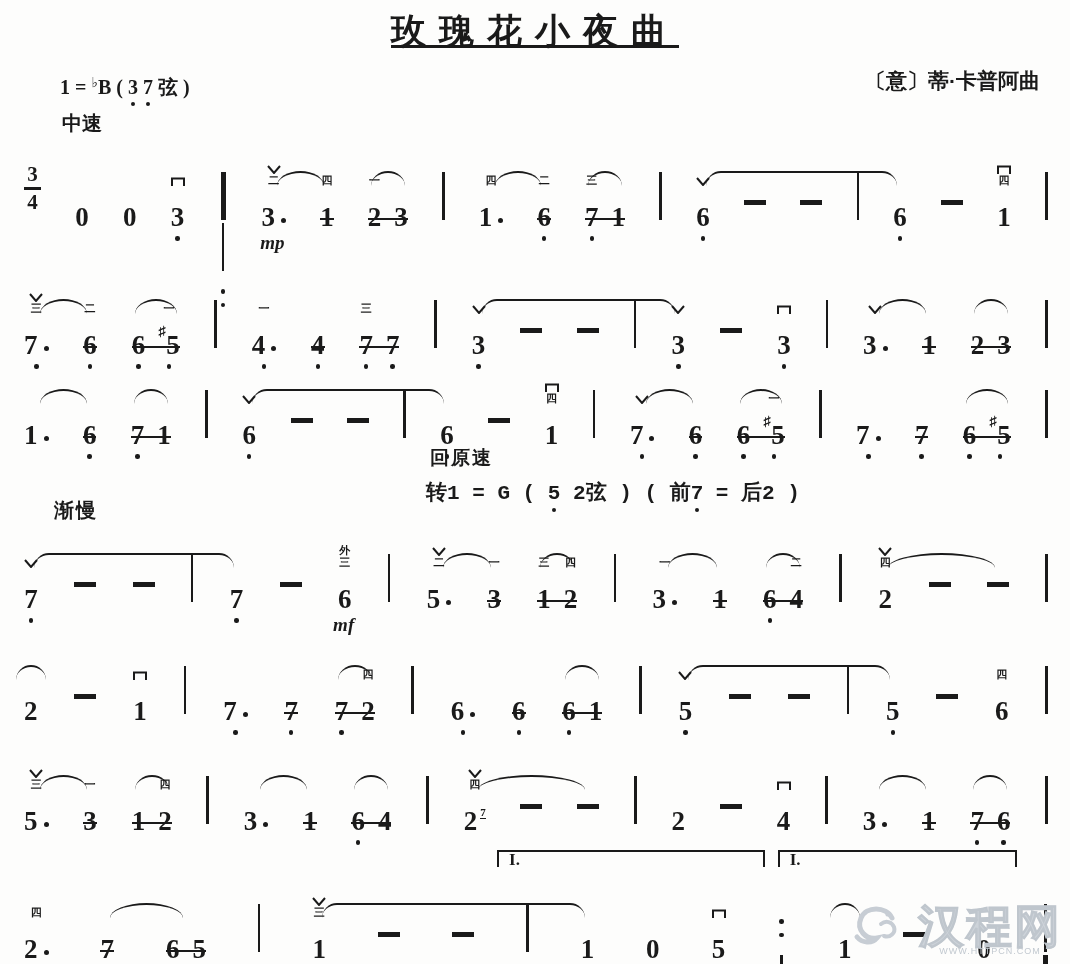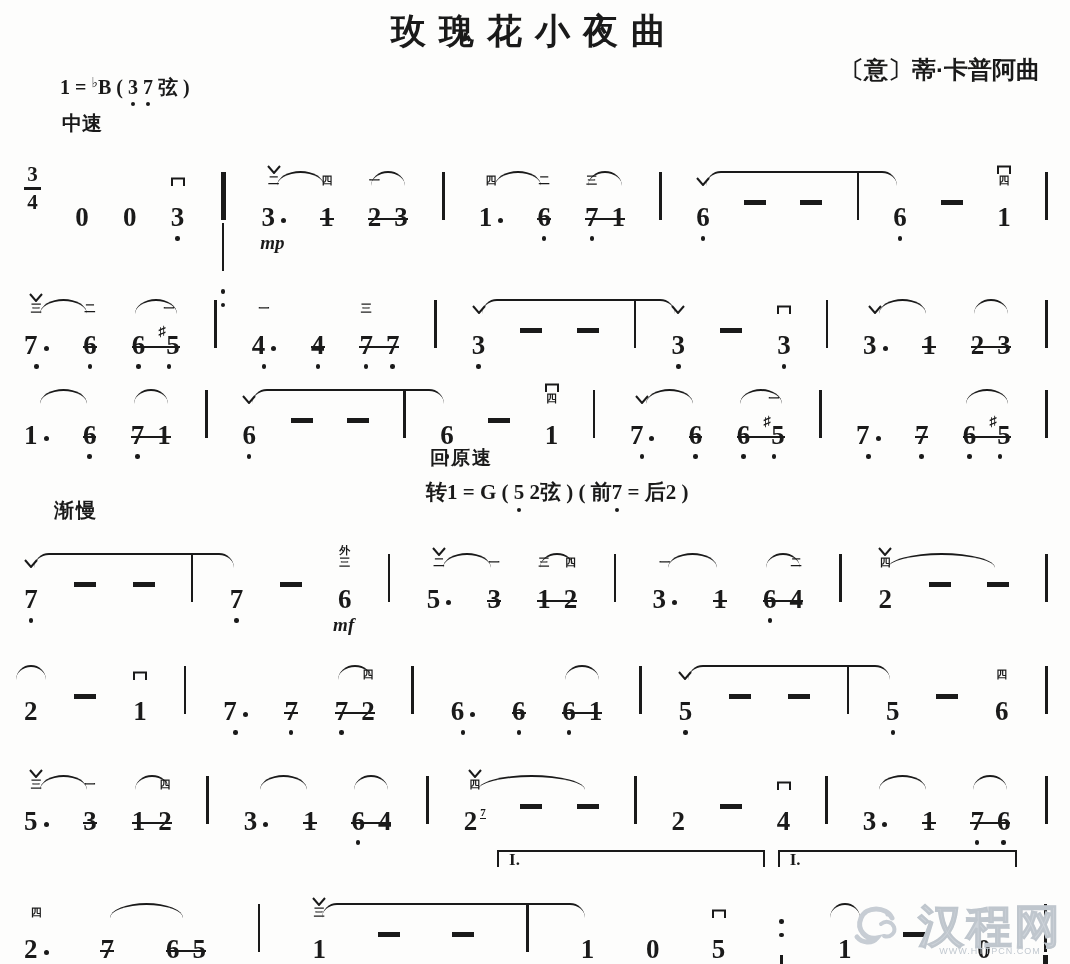--- a/index.html
+++ b/index.html
@@ -1,28 +1,28 @@
 <!DOCTYPE html>
 <html><head>
 <meta charset="utf-8">
 <style>
   html,body{margin:0;padding:0;background:#ffffff;}
   .sheet{position:relative;width:1070px;height:964px;background:#fdfdfc;overflow:hidden;
          font-family:"Liberation Sans","DejaVu Sans",sans-serif;color:#1a1a1a;}
   .title{position:absolute;top:8px;left:50%;transform:translateX(-50%);
-         font-size:35px;font-weight:bold;letter-spacing:13px;white-space:nowrap;}
-  .composers{position:absolute;top:56px;right:30px;text-align:right;
-             font-size:24px;font-weight:bold;line-height:28px;}
+         font-size:35px;font-weight:bold;letter-spacing:13px;white-space:nowrap;text-decoration:underline;}
+  .composers{position:absolute;top:67px;right:30px;text-align:right;
+             font-size:21px;font-weight:bold;line-height:28px;}
   .composers .l2{letter-spacing:4px;}
   .keyline{position:absolute;top:74px;left:60px;font-size:20px;font-weight:bold;
            font-family:"Liberation Serif","DejaVu Serif",serif;}
   .tempo{position:absolute;top:110px;left:62px;font-size:20px;font-weight:bold;}
   .anno{position:absolute;font-weight:bold;}
   .anno-return{left:430px;top:445px;font-size:19px;letter-spacing:2px;}
-  .anno-mod{left:426px;top:478px;font-size:21px;font-family:Liberation Serif, serif;}
+  .anno-mod{left:426px;top:478px;font-size:21px;font-family:Liberation Mono, monospace;}
   .anno-rit{left:54px;top:497px;font-size:20px;letter-spacing:2px;}
   .lowseg{position:relative;display:inline-block;}
   .lowseg .ldot2{position:absolute;left:50%;bottom:-7px;transform:translateX(-50%);
                  width:4px;height:4px;border-radius:50%;background:#1a1a1a;}
   .supflat{font-size:14px;vertical-align:7px;}
 
   .line{position:absolute;left:24px;right:22px;height:100px;
         display:flex;justify-content:space-between;align-items:flex-start;}
   .tok{position:relative;display:flex;flex-direction:column;}
   .cols{position:relative;display:flex;gap:13px;align-items:flex-start;}

